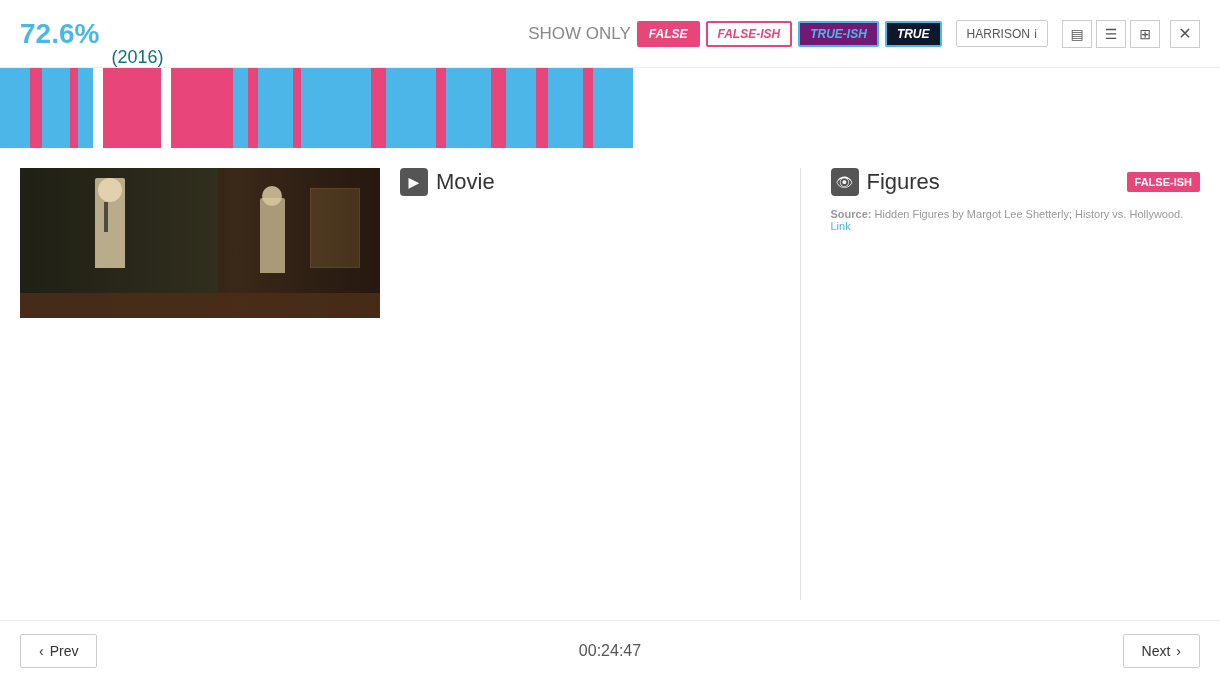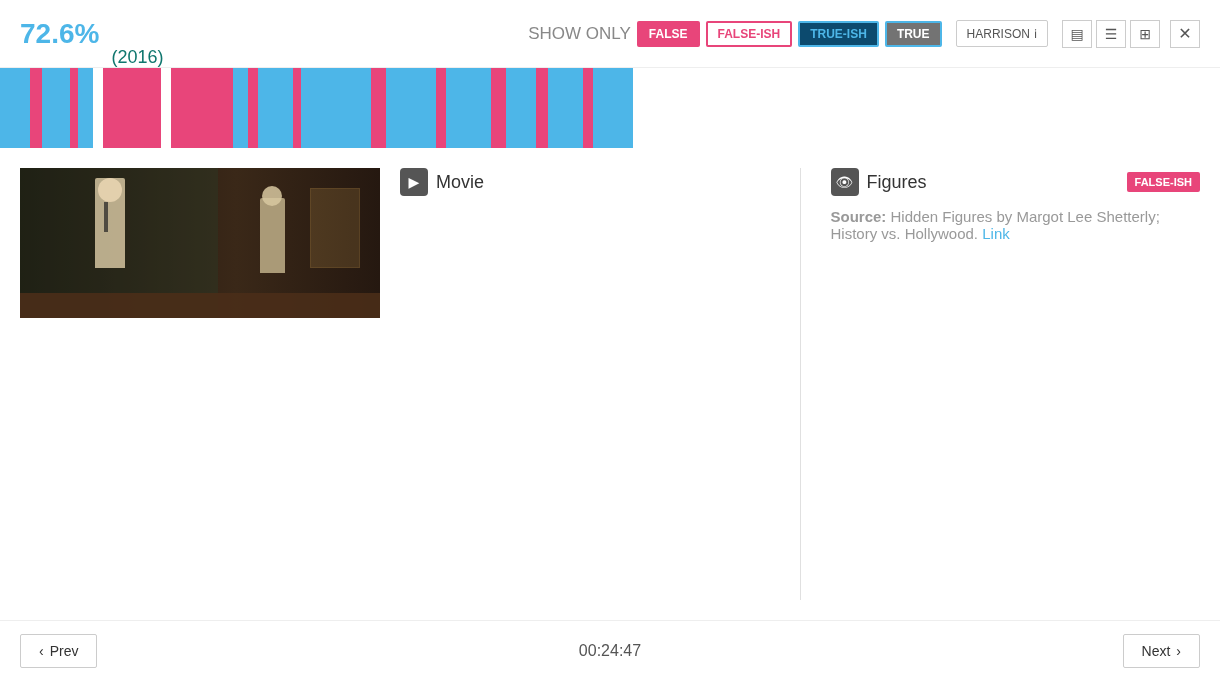--- a/index.html
+++ b/index.html
@@ -41,25 +41,26 @@
       color: #888;
       text-transform: uppercase;
     }
     .filter-btn {
       padding: 4px 10px;
       font-size: 12px;
       font-weight: bold;
       border: 2px solid transparent;
       cursor: pointer;
       border-radius: 2px;
+      font-style: italic;
     }
     .filter-btn.false { background: #e8457a; color: #fff; border-color: #e8457a; }
     .filter-btn.false-ish { background: #fff; color: #e8457a; border: 2px solid #e8457a; }
-    .filter-btn.true-ish { background: #0c4a6e; color: #4db6e8; border: 2px solid #4db6e8; }
-    .filter-btn.true-btn { background: #737373; color: #fff; border-color: #4db6e8; }
+    .filter-btn.true-ish { background: #701a75; color: #4db6e8; border: 2px solid #4db6e8; }
+    .filter-btn.true-btn { background: #0f172a; color: #fff; border-color: #4db6e8; }
     .summary-btn {
       display: flex;
       align-items: center;
       gap: 4px;
       padding: 4px 10px;
       font-size: 12px;
       color: #555;
       border: 1px solid #ccc;
       border-radius: 2px;
       cursor: pointer;
@@ -148,41 +149,41 @@
       height: 28px;
       background: #555;
       border-radius: 4px;
       display: flex;
       align-items: center;
       justify-content: center;
       color: #fff;
       font-size: 14px;
     }
     .panel-title {
-      font-size: 18px;
+      font-size: 22px;
       font-weight: normal;
       color: #333;
     }
     .false-ish-badge {
       margin-left: auto;
       background: #e8457a;
       color: #fff;
       font-size: 11px;
       font-weight: bold;
       padding: 4px 8px;
       border-radius: 2px;
     }
     .panel-text {
       font-size: 13px;
       color: #333;
       line-height: 1.6;
       margin-bottom: 12px;
     }
     .panel-source {
-      font-size: 15px;
+      font-size: 11px;
       color: #999;
     }
     .panel-source a {
       color: #4db6e8;
       text-decoration: none;
     }
     .divider {
       width: 1px;
       background: #e0e0e0;
       margin: 0 10px;

